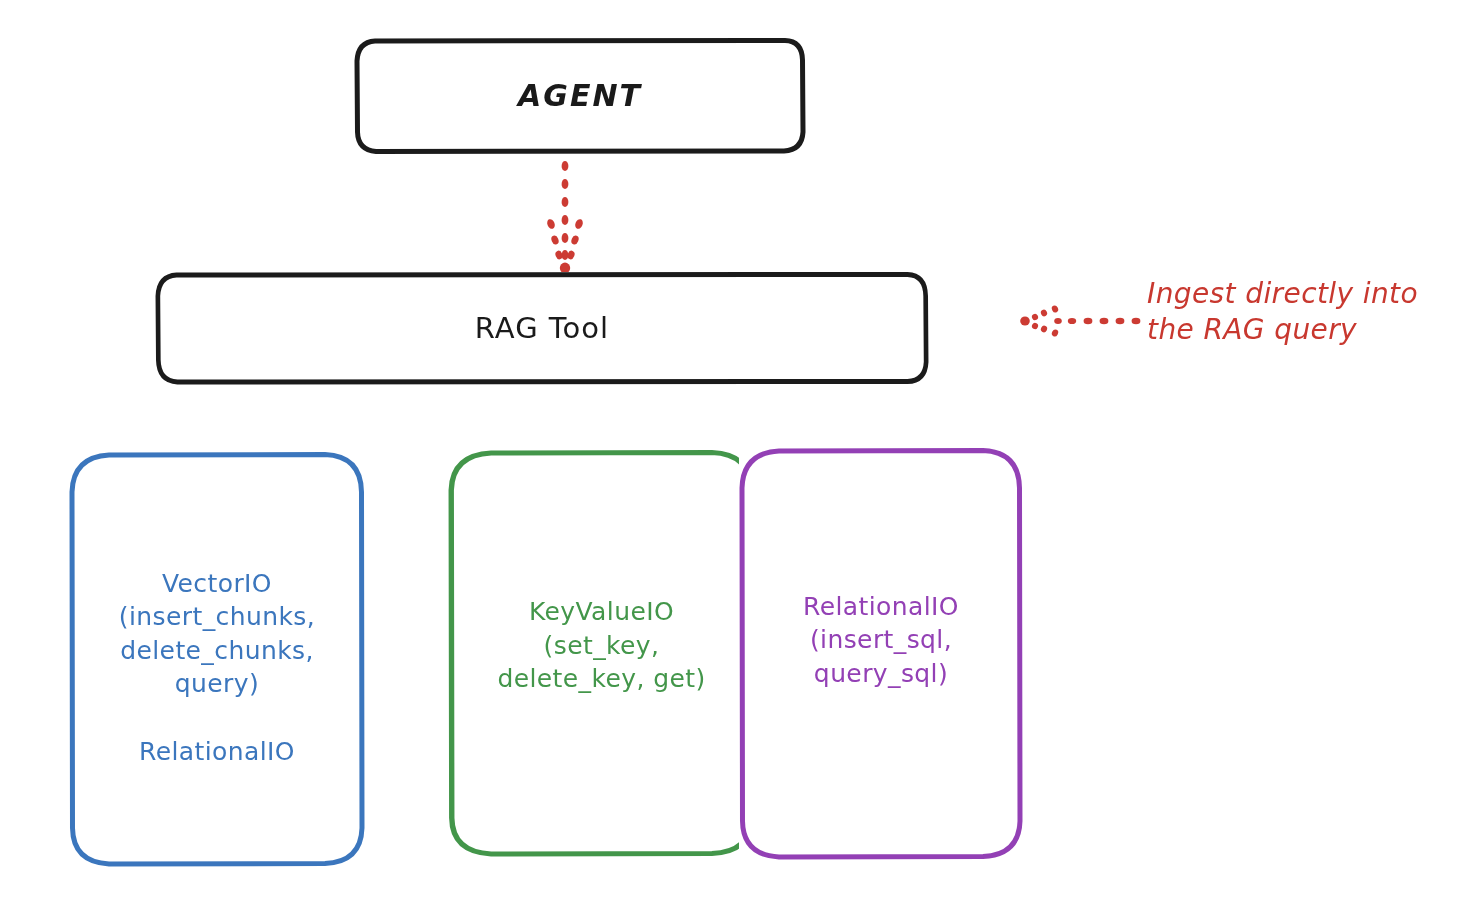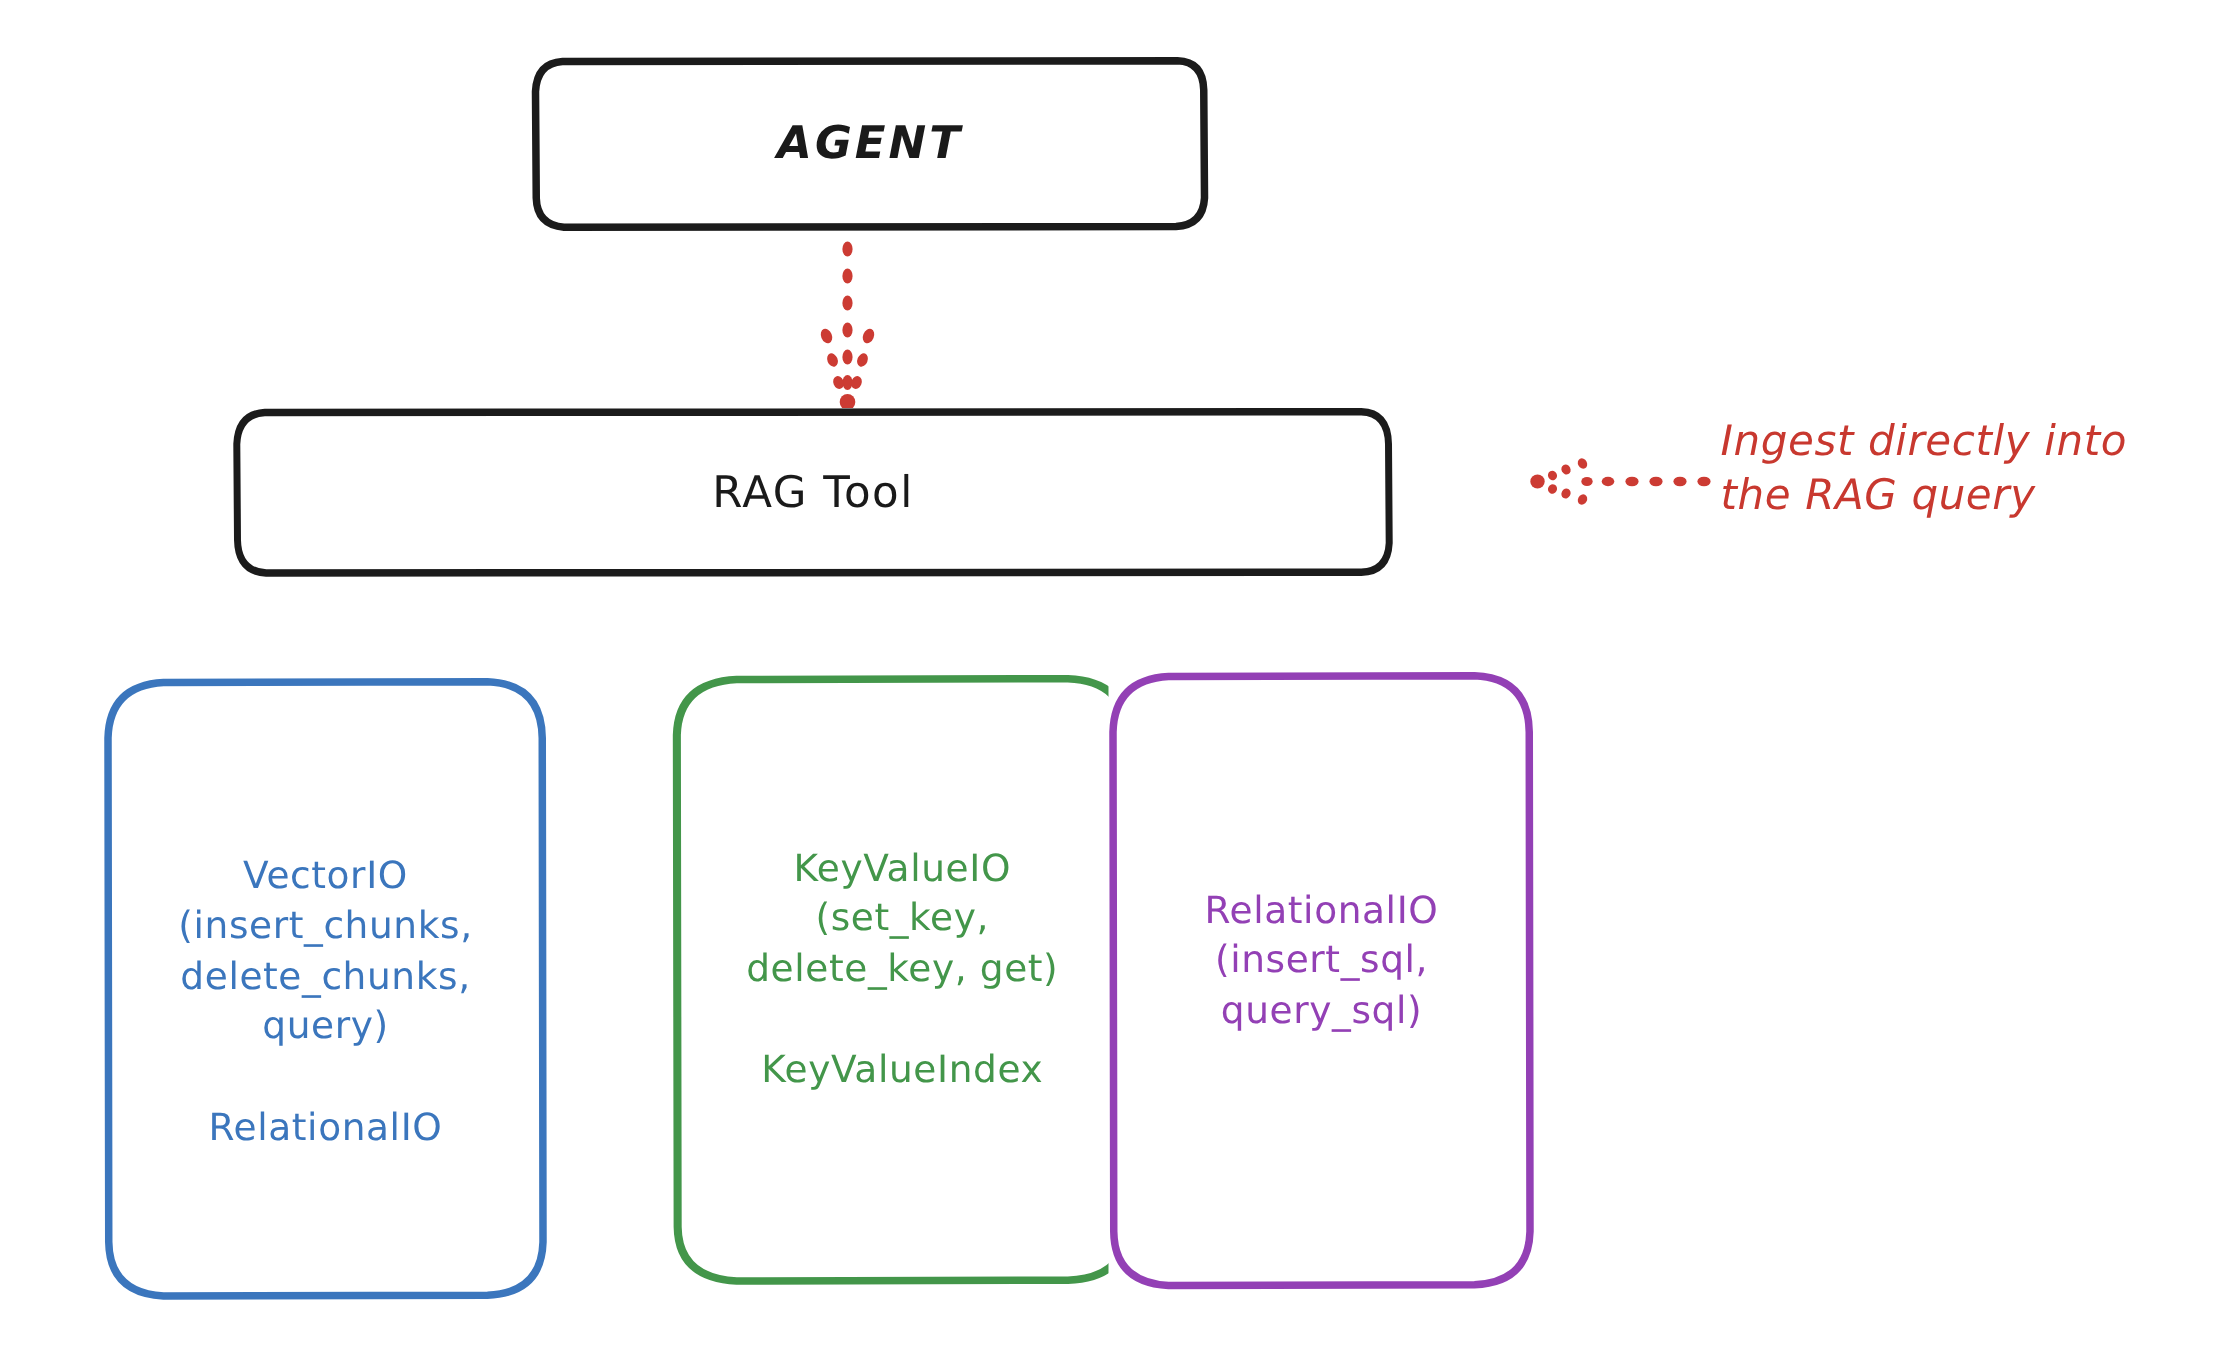--- a/index.html
+++ b/index.html
@@ -221,21 +221,20 @@
 
   <div class="node leaf-node green" id="key-value-io-node">
     <svg class="sketch-outline" viewBox="0 0 285 407" preserveAspectRatio="none">
       <path d="M 40 3 L 245 2.5 Q 281 4 281.5 40 L 282 368 Q 281 402 245 403.5 L 40 404
                Q 4 402 3.5 368 L 3 40 Q 4 5 40 3 Z" stroke="#43964a" stroke-width="5"></path>
     </svg>
     <div class="node-inner">
       <span class="api-label">KeyValueIO
 (set_key,
 delete_key, get)</span>
-      <span class="index-label">KeyValueIndex</span>
     </div>
   </div>
 
   <div class="node leaf-node purple" id="relational-io-node">
     <svg class="sketch-outline" viewBox="0 0 284 412" preserveAspectRatio="none">
       <path d="M 40 3 L 244 2.5 Q 280 4 280.5 40 L 281 373 Q 280 407 244 408.5 L 40 409
                Q 4 407 3.5 373 L 3 40 Q 4 5 40 3 Z" stroke="#9340b5" stroke-width="5"></path>
     </svg>
     <div class="node-inner">
       <span class="api-label">RelationalIO

